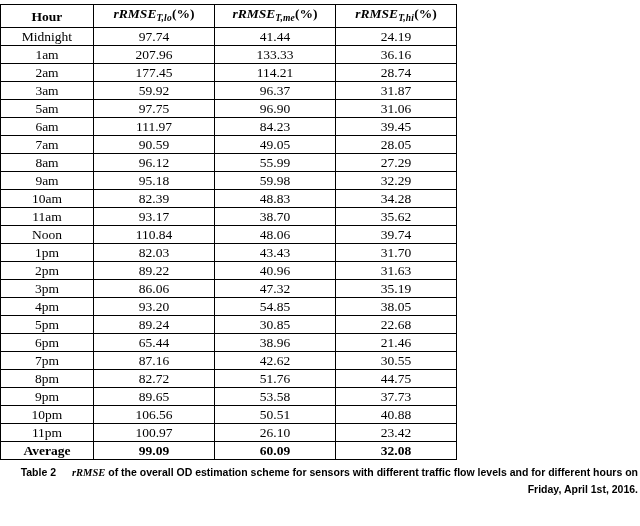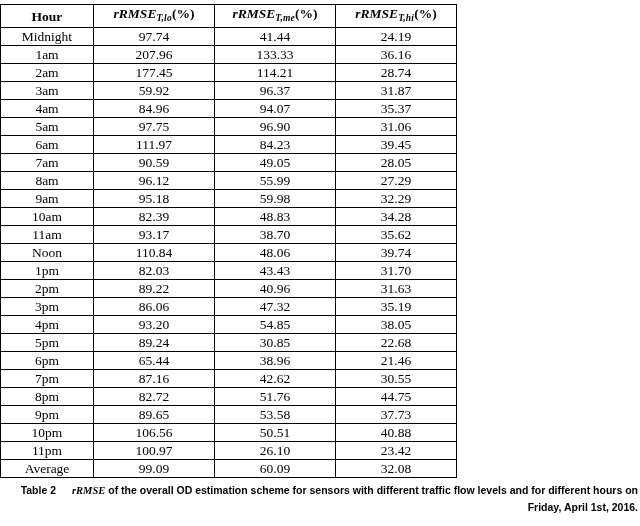--- a/index.html
+++ b/index.html
@@ -32,21 +32,21 @@
   th { font-weight: bold; }
   .hour-col { min-width: 72px; }
   .val-col  { min-width: 100px; }
   .math { font-style: italic; }
   .sub {
     font-style: italic;
     font-size: 9.5px;
     vertical-align: -3px;
     letter-spacing: 0.2px;
   }
-  tr.avg td { font-weight: normal; }
+  tr.avg td { font-weight: bold; }
   .caption {
     margin: 4px 2px 0 2px;
     text-align: right;
     font-family: "Liberation Sans", sans-serif;
     font-weight: bold;
     font-size: 10.5px;
     line-height: 17px;
   }
   .caption .math {
     font-family: "Liberation Serif", serif;
@@ -90,26 +90,20 @@
     <td class="val-col">28.74</td>
   </tr>
 
   <tr>
     <td class="hour-col">3am</td>
     <td class="val-col">59.92</td>
     <td class="val-col">96.37</td>
     <td class="val-col">31.87</td>
   </tr>
 
-  <tr>
-    <td class="hour-col">4am</td>
-    <td class="val-col">84.96</td>
-    <td class="val-col">94.07</td>
-    <td class="val-col">35.37</td>
-  </tr>
 
   <tr>
     <td class="hour-col">5am</td>
     <td class="val-col">97.75</td>
     <td class="val-col">96.90</td>
     <td class="val-col">31.06</td>
   </tr>
 
   <tr>
     <td class="hour-col">6am</td>

